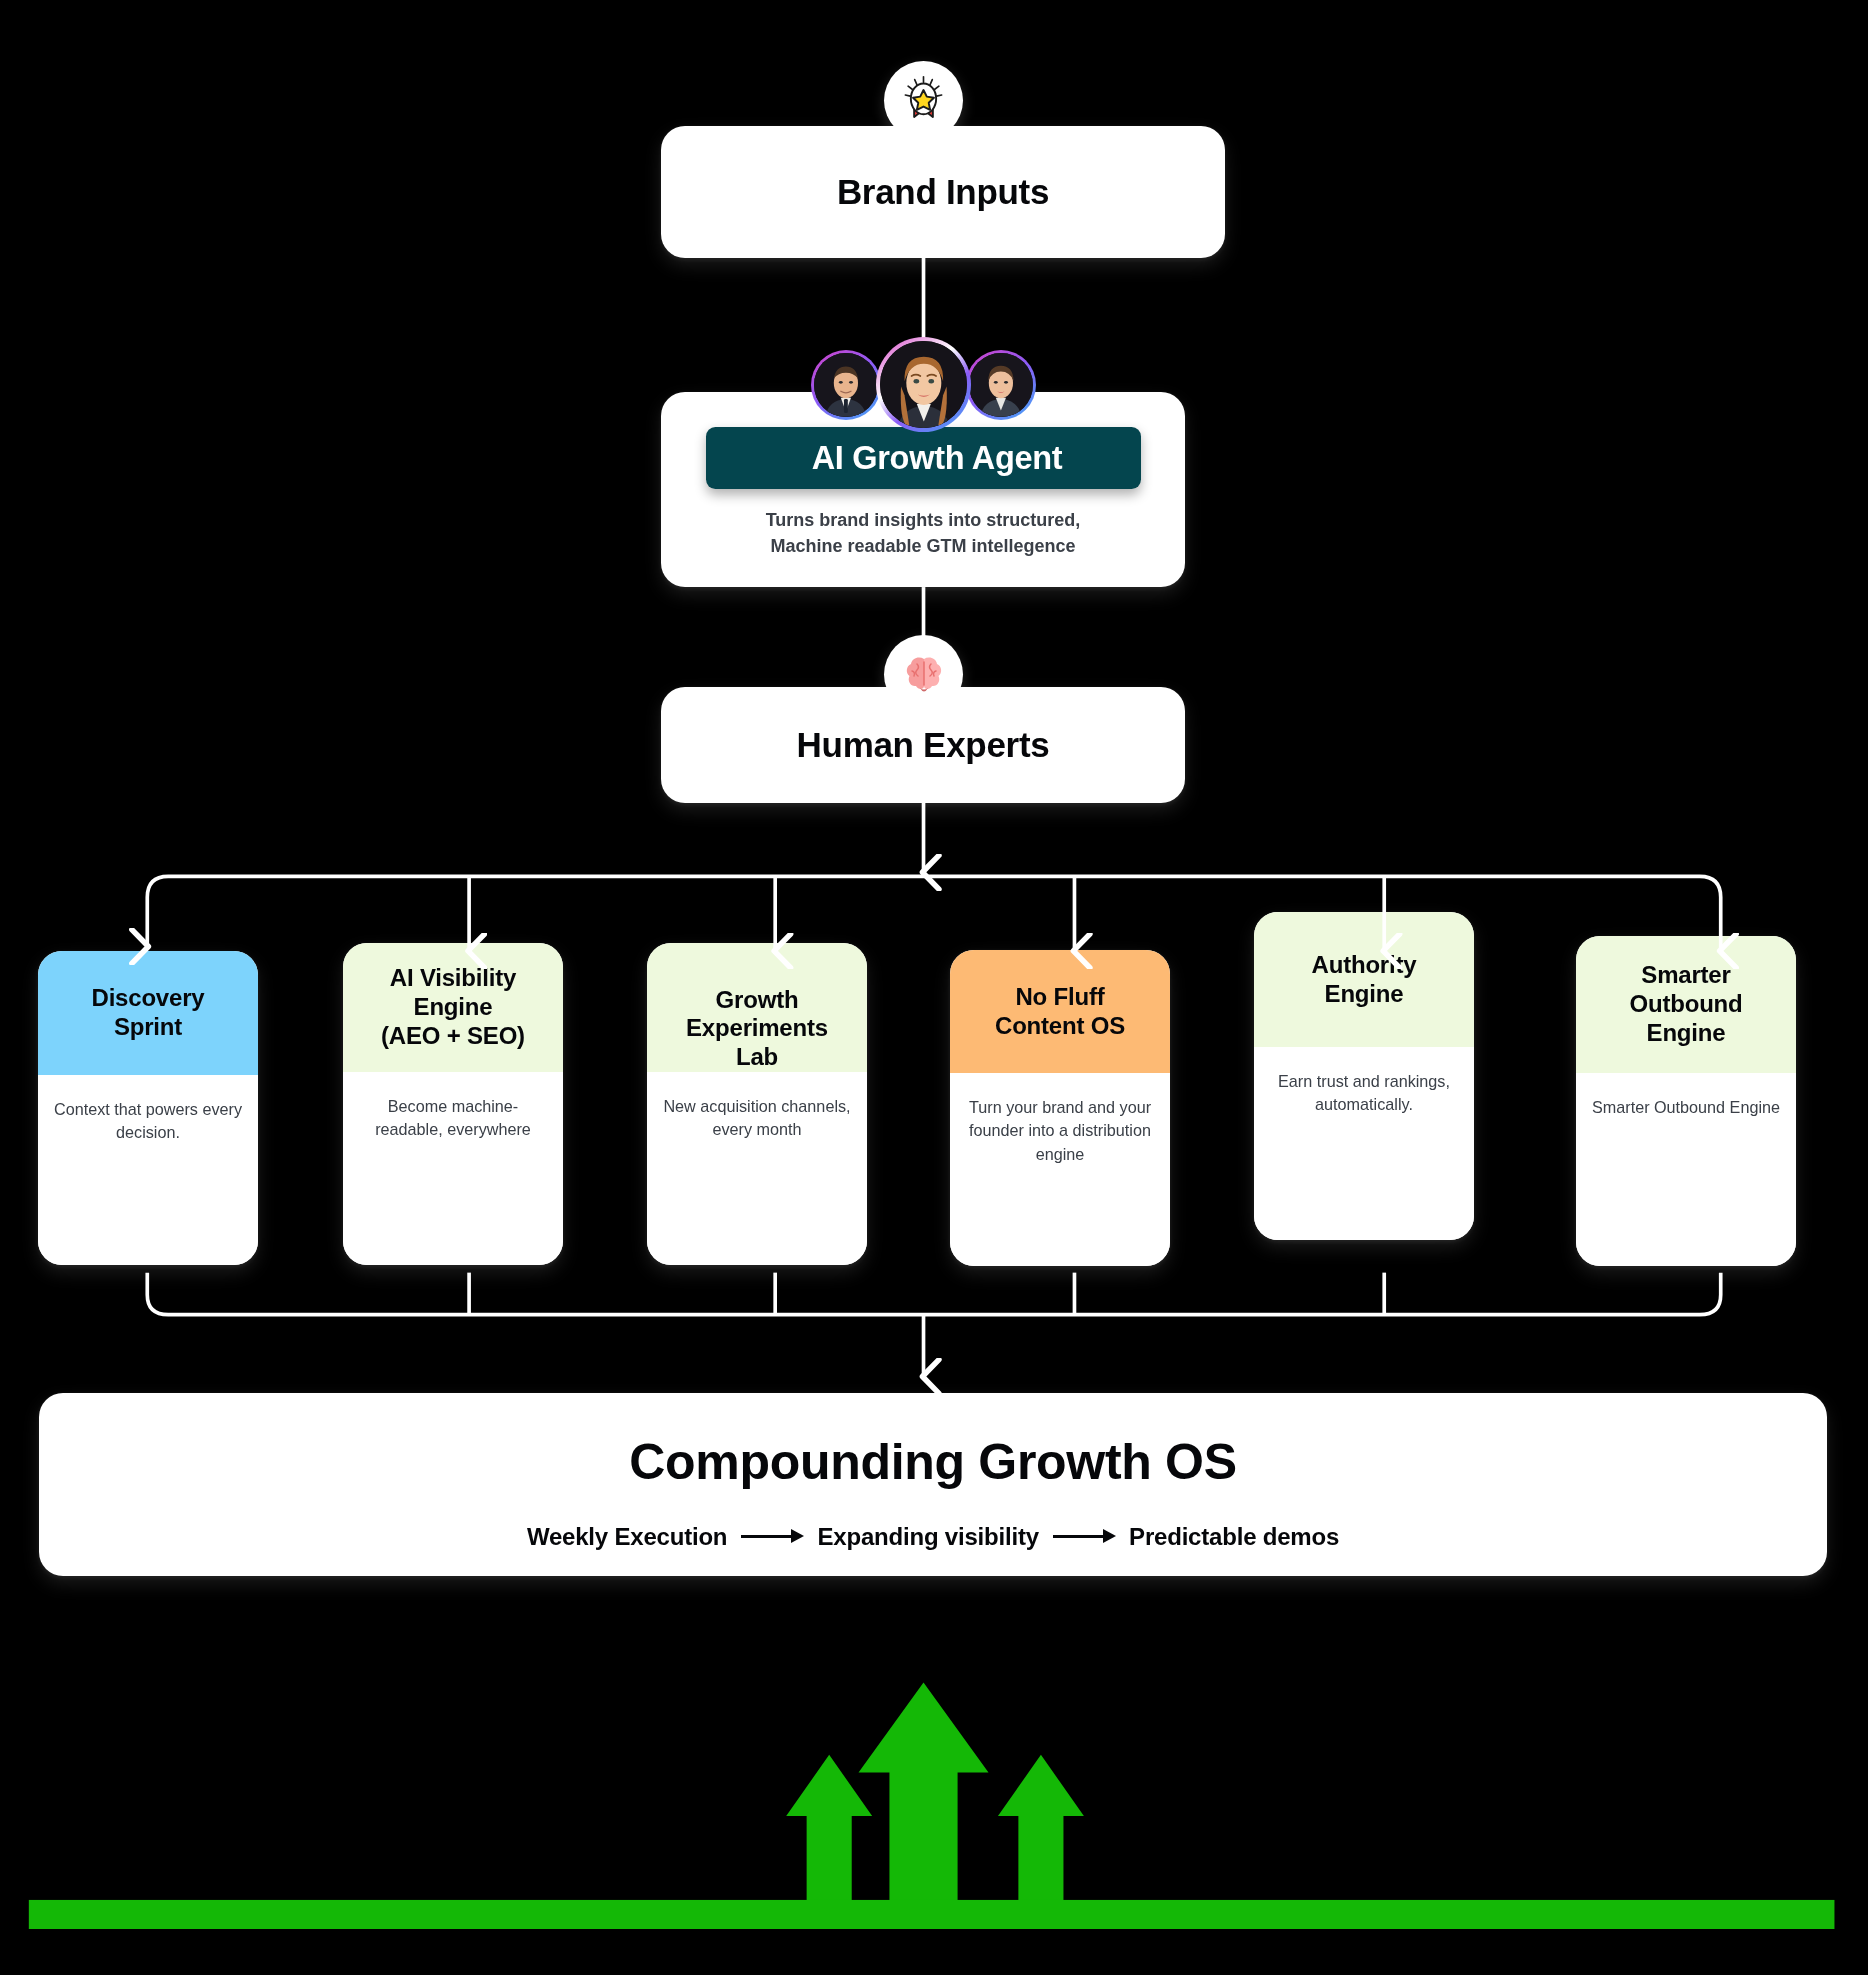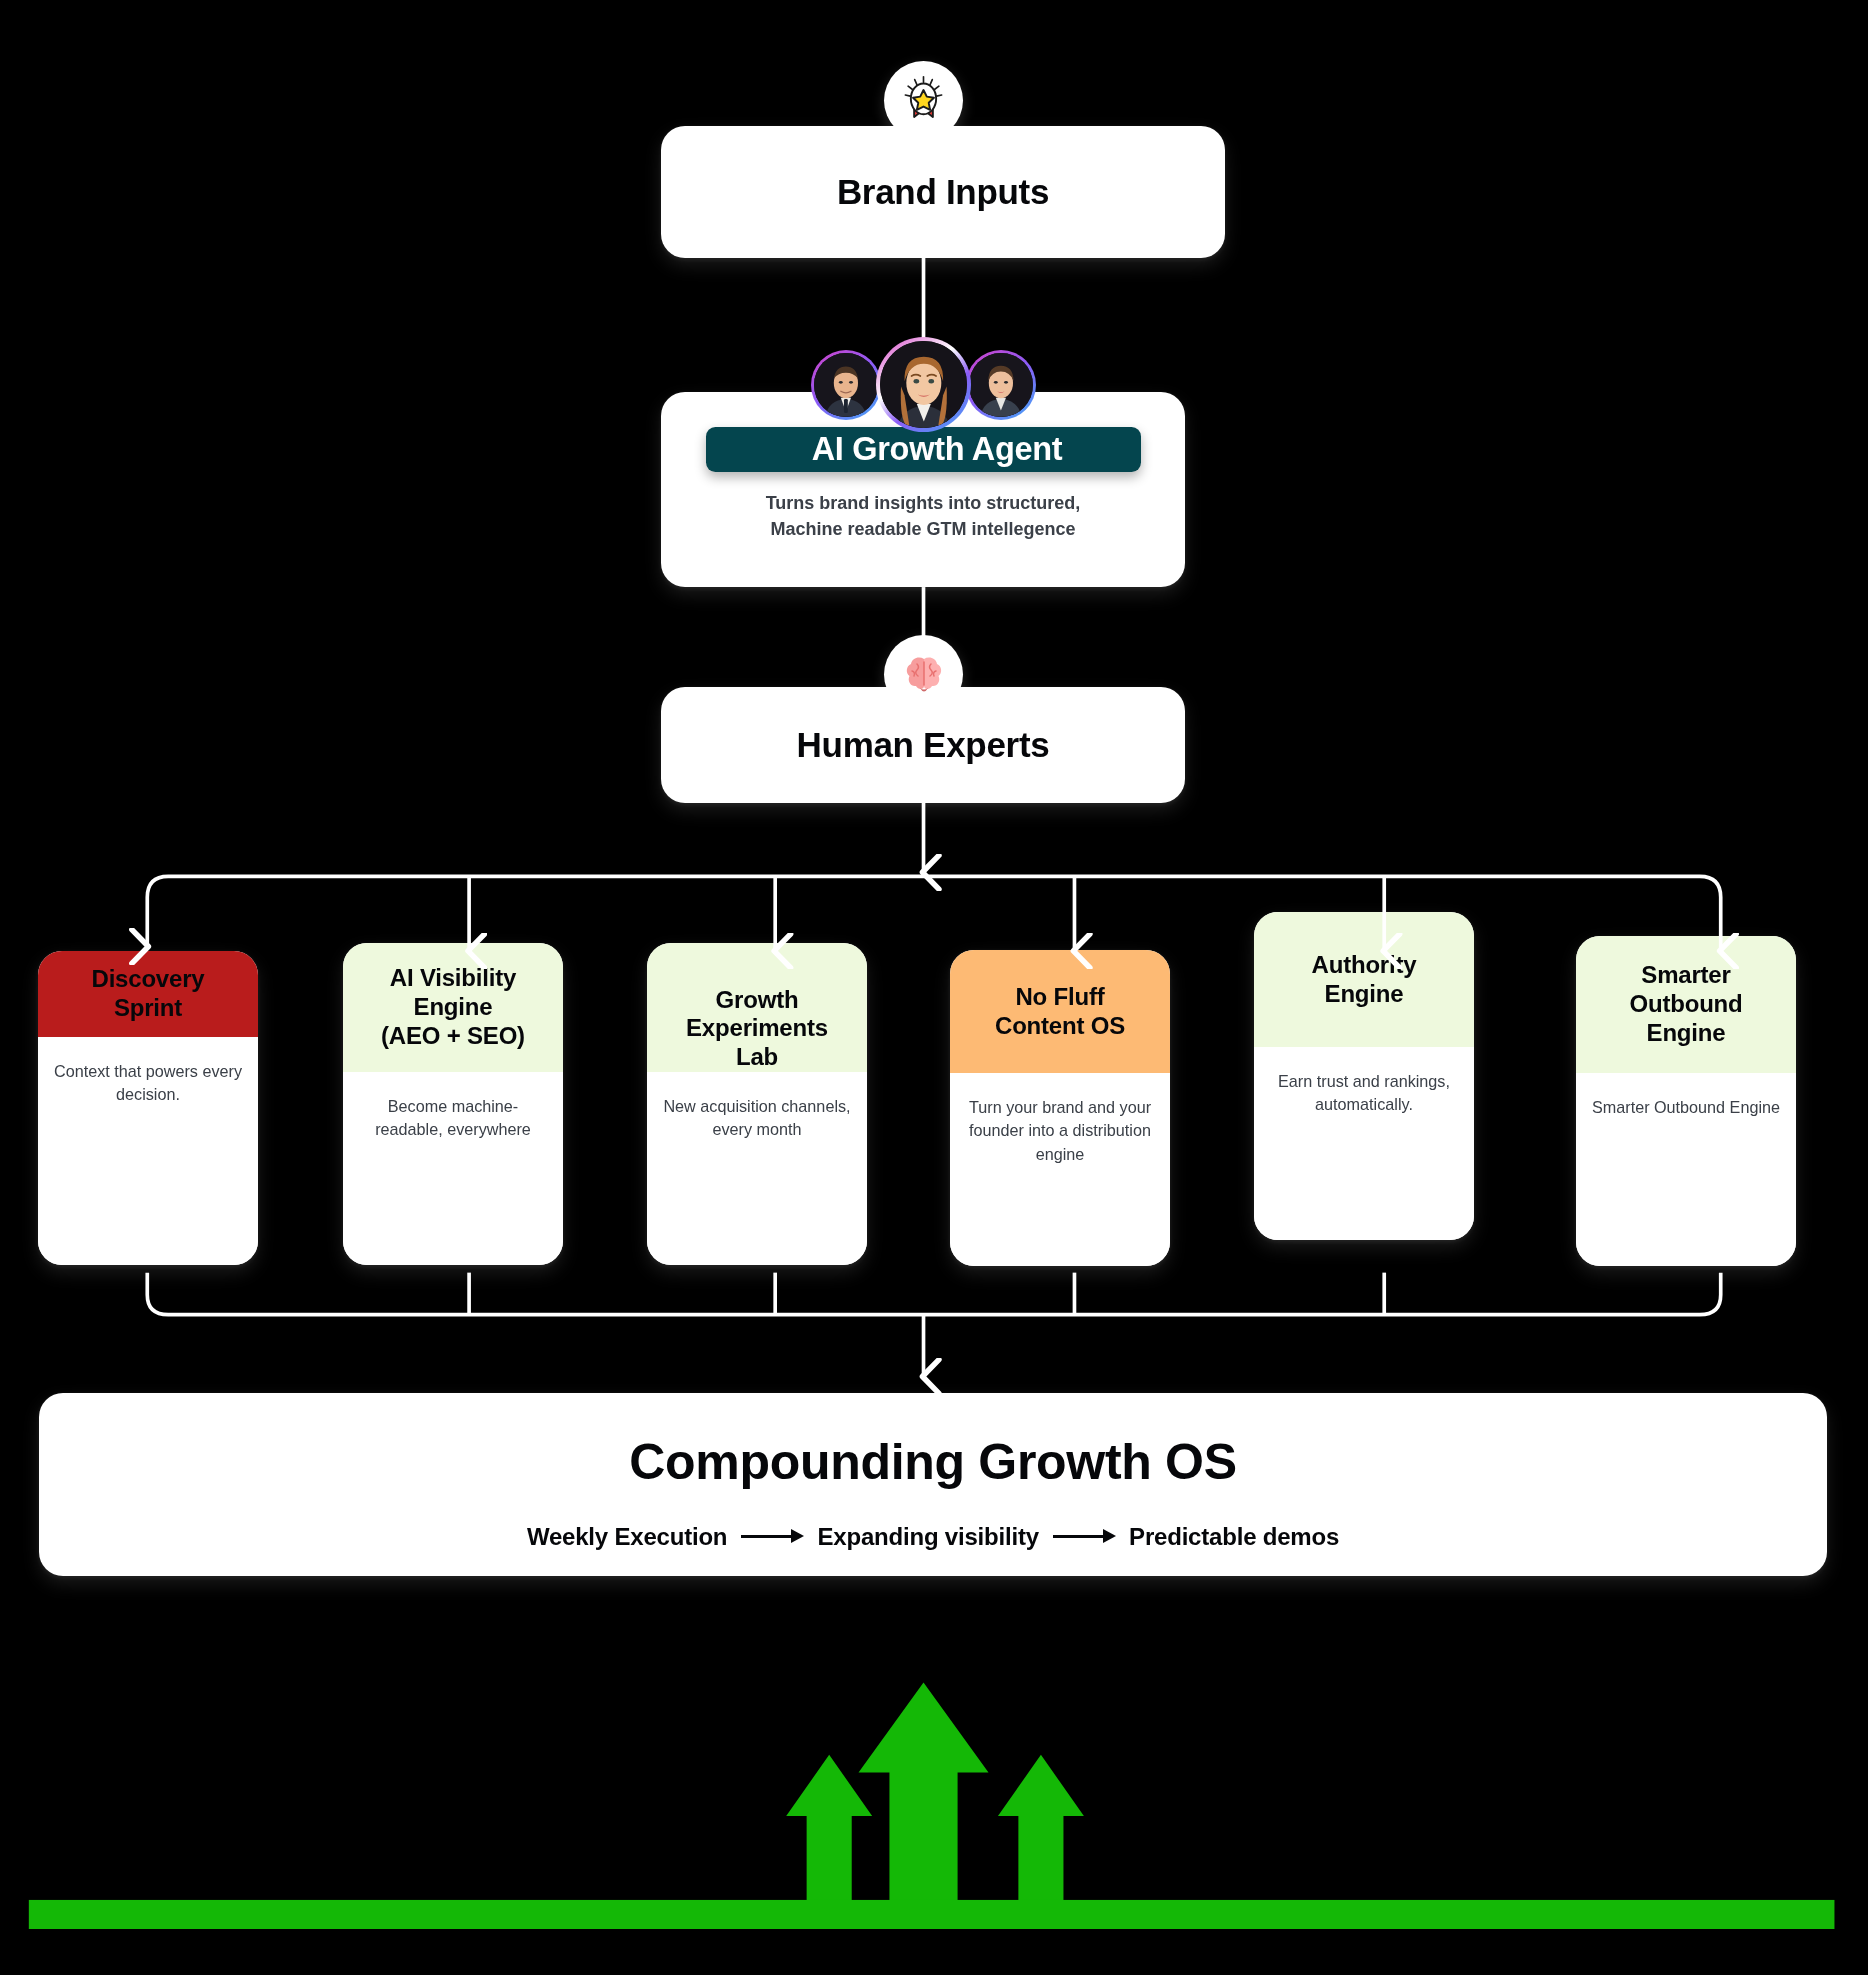--- a/index.html
+++ b/index.html
@@ -68,21 +68,21 @@
   }
 
   
   #ai-agent {
     left: 661px; top: 392px;
     width: 524px; height: 195px;
     justify-content: flex-start;
     padding-top: 35px;
   }
   #ai-agent-banner {
-    width: 435px; height: 45px;
+    width: 435px; height: 62px;
     border-radius: 9.4px;
     display: flex; align-items: center; justify-content: center;
     box-shadow: 0 5.2px 11.5px rgba(0,0,0,0.30);
     padding-left: 28px;
   }
   #ai-agent-banner .card-title {
     color: #ffffff;
     font-size: 32.5px;
   }
   #ai-agent-sub {
@@ -364,21 +364,21 @@
       </g>
       <path d="M42,76 Q50,90 58,76 Q50,82 42,76 Z" fill="#cf6a6a"></path>
     </svg>
   </div>
 
   <div class="card" id="human-experts">
     <div class="card-title">Human Experts</div>
   </div>
 
   <div class="pillar" style="left:38px; top:951px; width:220px; height:314px;">
-    <div class="pillar-head" style="background:#b91c1c; height:86px;">
+    <div class="pillar-head" style="background:#7dd3fc; height:124px;">
       <span>Discovery<br>Sprint</span>
     </div>
     <div class="pillar-body">
       <span>Context that powers every decision.</span>
     </div>
   </div>
 
   <div class="pillar" style="left:343px; top:943px; width:220px; height:322px;">
     <div class="pillar-head" style="background:#eef9dd; height:129px;">
       <span>AI Visibility<br>Engine<br>(AEO + SEO)</span>

